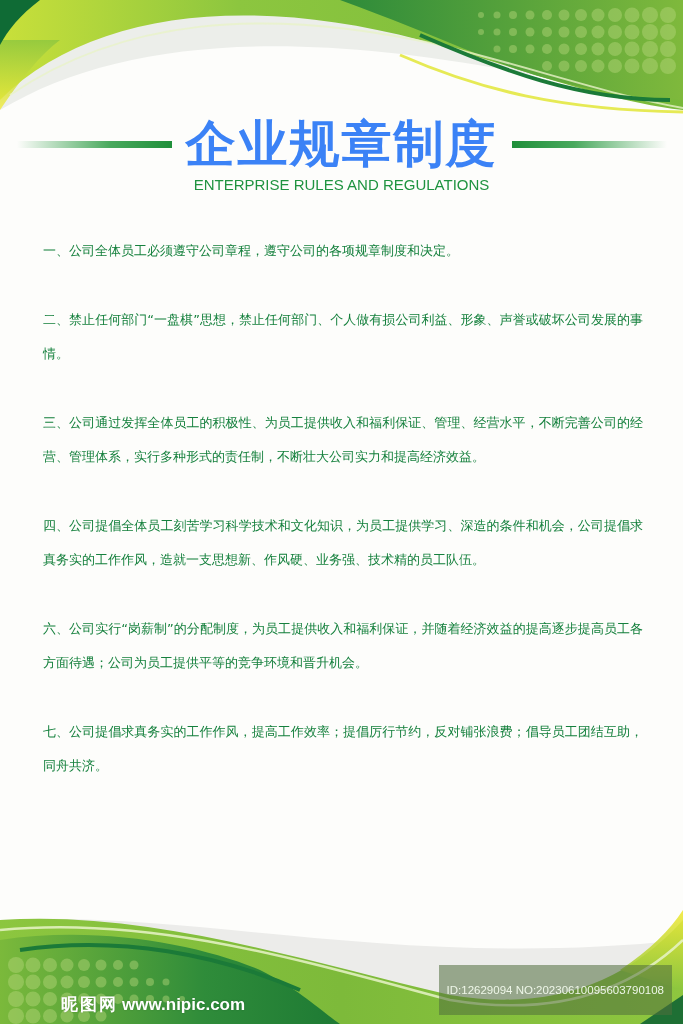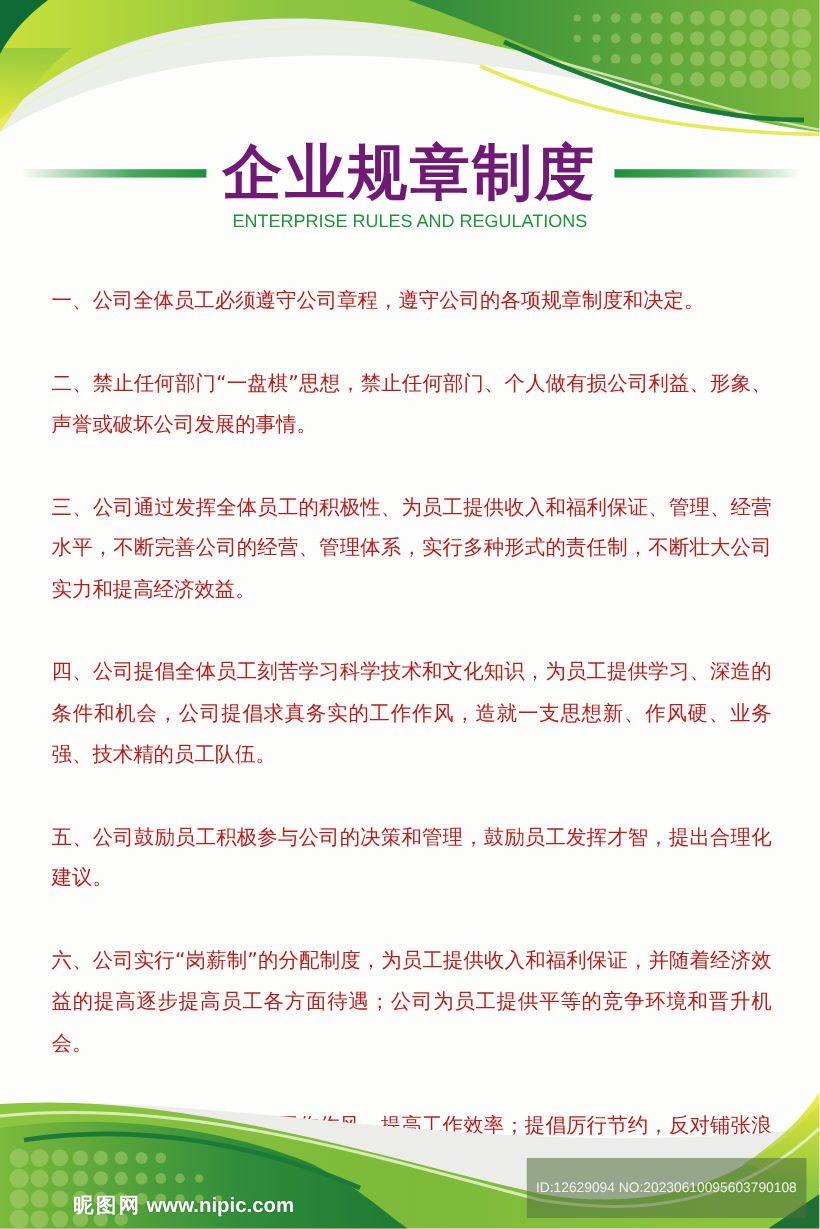--- a/index.html
+++ b/index.html
@@ -18,31 +18,31 @@
   }
   .title-row {
     display: flex; align-items: center; justify-content: center; gap: 14px;
   }
   .title-line {
     height: 7px; width: 155px;
   }
   .title-line.left { background: linear-gradient(90deg, rgba(31,143,58,0) 0%, #49a95d 60%, #1f8f3a 100%); }
   .title-line.right { background: linear-gradient(90deg, #1f8f3a 0%, #49a95d 40%, rgba(31,143,58,0) 100%); }
   .main-title {
-    color: #701a75; font-size: 50px; font-weight: bold; letter-spacing: 2px;
+    color: #3b82f6; font-size: 50px; font-weight: bold; letter-spacing: 2px;
     line-height: 64px; margin: 0;
   }
   .sub-title {
     color: #1f9340; font-family: Liberation Sans, sans-serif; font-size: 15px;
     letter-spacing: 0px; margin-top: 0px; font-weight: 500;
   }
 
   .rules {
     position: absolute; top: 234px; left: 43px; width: 600px;
-    color: #b91c1c; font-size: 17px; line-height: 34.5px;
+    color: #15803d; font-size: 13px; line-height: 34.5px;
   }
   .rule { margin: 0 0 34px 0; text-align: justify; }
 
   .watermark-left {
     position: absolute; left: 14px; bottom: 8px; color: #ffffff;
     font-size: 17px; font-weight: bold; font-family: "Liberation Sans", sans-serif;
     text-shadow: 0 0 2px rgba(0,0,0,0.2);
   }
   .watermark-left .brand { font-family: "DejaVu Serif", serif; letter-spacing: 2px; margin-right: 4px; padding-left: 47px; }
   .watermark-right {
@@ -142,21 +142,20 @@
       <div class="title-line right"></div>
     </div>
     <div class="sub-title">ENTERPRISE RULES AND REGULATIONS</div>
   </div>
 
   <div class="rules">
     <p class="rule">一、公司全体员工必须遵守公司章程，遵守公司的各项规章制度和决定。</p>
     <p class="rule">二、禁止任何部门“一盘棋”思想，禁止任何部门、个人做有损公司利益、形象、声誉或破坏公司发展的事情。</p>
     <p class="rule">三、公司通过发挥全体员工的积极性、为员工提供收入和福利保证、管理、经营水平，不断完善公司的经营、管理体系，实行多种形式的责任制，不断壮大公司实力和提高经济效益。</p>
     <p class="rule">四、公司提倡全体员工刻苦学习科学技术和文化知识，为员工提供学习、深造的条件和机会，公司提倡求真务实的工作作风，造就一支思想新、作风硬、业务强、技术精的员工队伍。</p>
-    <p class="rule">五、公司鼓励员工积极参与公司的决策和管理，鼓励员工发挥才智，提出合理化建议。</p>
     <p class="rule">六、公司实行“岗薪制”的分配制度，为员工提供收入和福利保证，并随着经济效益的提高逐步提高员工各方面待遇；公司为员工提供平等的竞争环境和晋升机会。</p>
     <p class="rule">七、公司提倡求真务实的工作作风，提高工作效率；提倡厉行节约，反对铺张浪费；倡导员工团结互助，同舟共济。</p>
 
   </div>
 
   <svg class="deco deco-bottom" viewBox="0 0 683 124" preserveAspectRatio="none">
     <defs>
       <linearGradient id="bg1" x1="0" y1="0" x2="1" y2="0">
         <stop offset="0" stop-color="#8cc63f"></stop>
         <stop offset="0.5" stop-color="#7dba3a"></stop>

